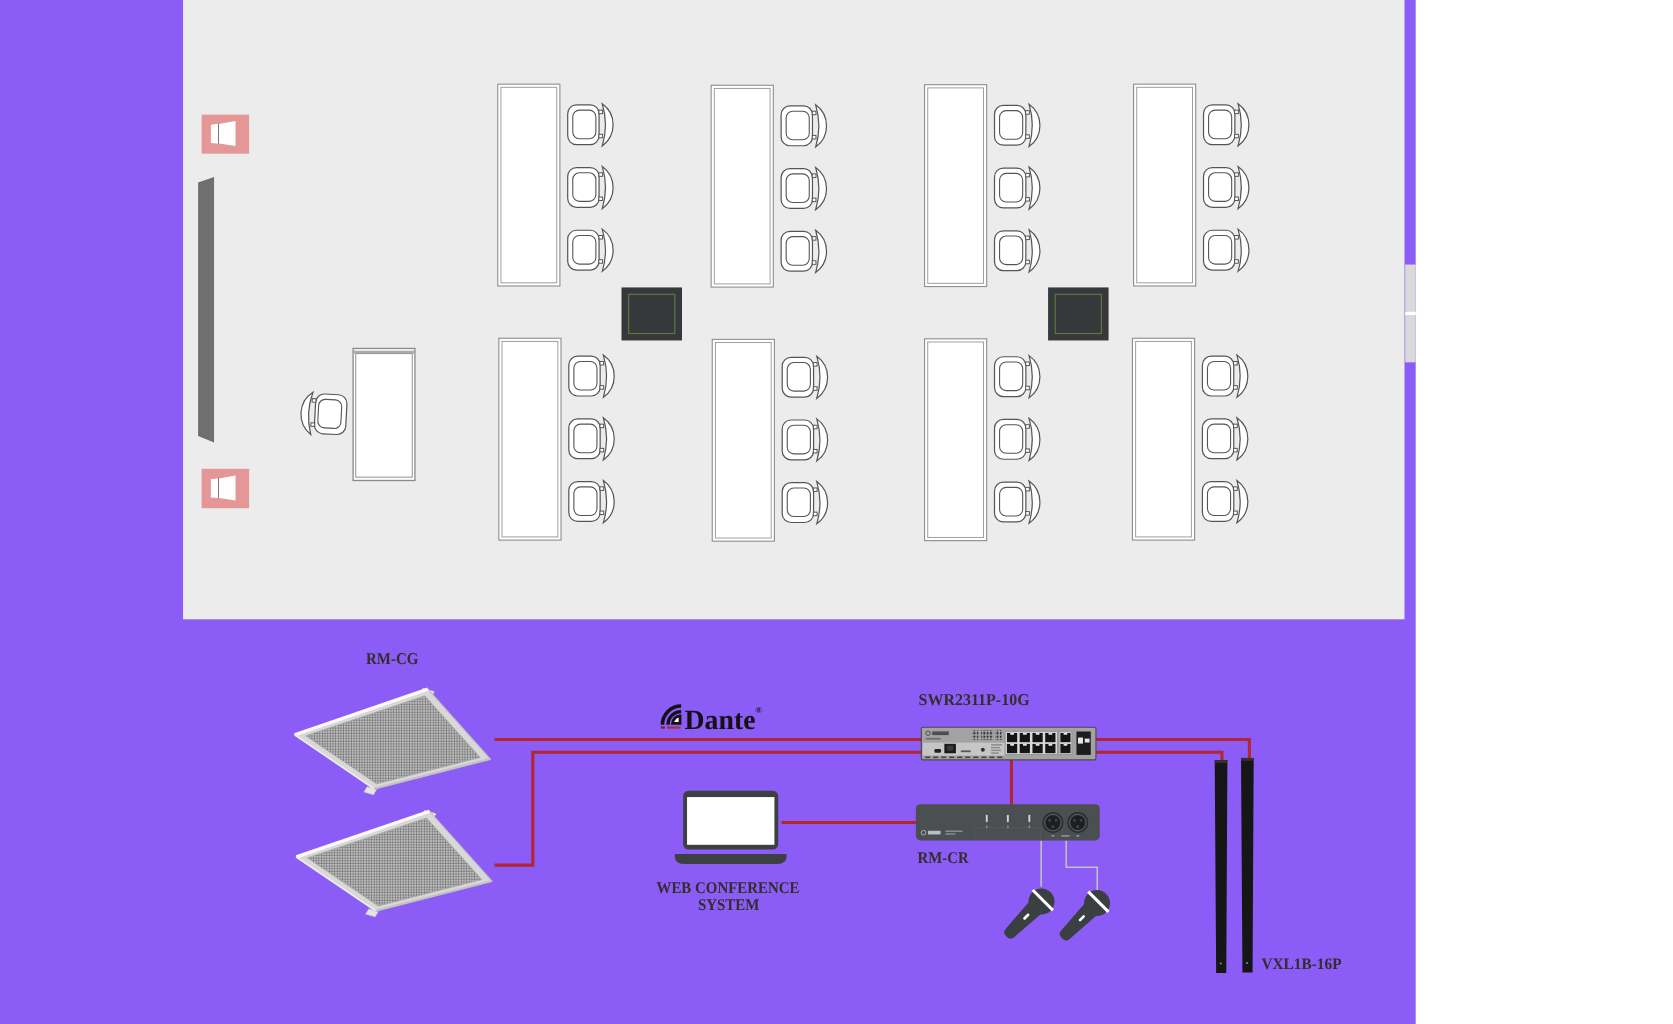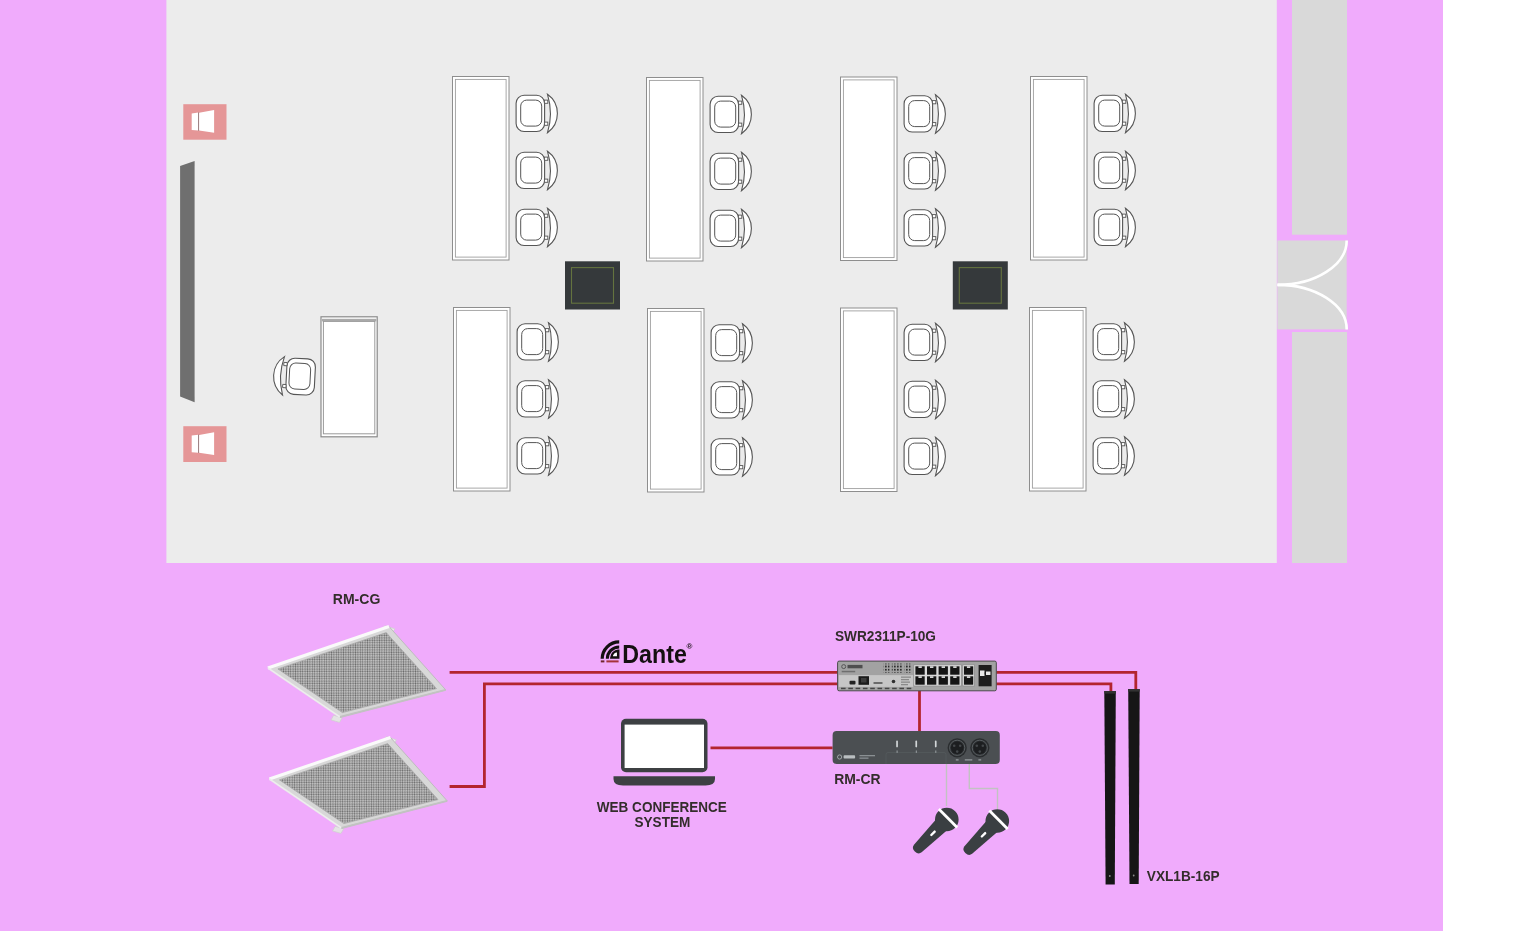--- a/index.html
+++ b/index.html
@@ -1,17 +1,17 @@
 <!DOCTYPE html>
 <html><head>
 <meta charset="utf-8">
 <style>
   html,body{margin:0;padding:0;background:#ffffff;}
-  #stage{position:relative;width:1443px;height:931px;background:#f0abfc;overflow:hidden;
-         font-family:Liberation Sans, sans-serif;}
+  #stage{position:relative;width:1287px;height:931px;background:#8b5cf6;overflow:hidden;
+         font-family:Liberation Serif, serif;}
   svg{display:block;}
 </style>
 </head>
 <body>
 <div id="stage">
 <svg width="1521" height="931" viewBox="0 0 1521 931">
 <defs>
   <pattern id="vdots" patternUnits="userSpaceOnUse" width="3" height="3.2">
     <rect x="0" y="0" width="1.7" height="1.9" fill="#2e2e2e"></rect>
   </pattern>

